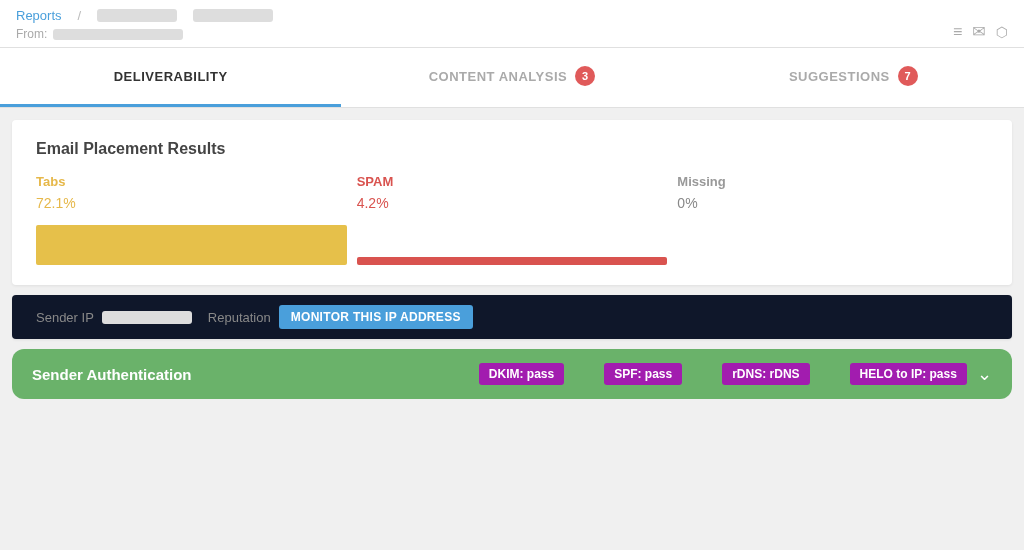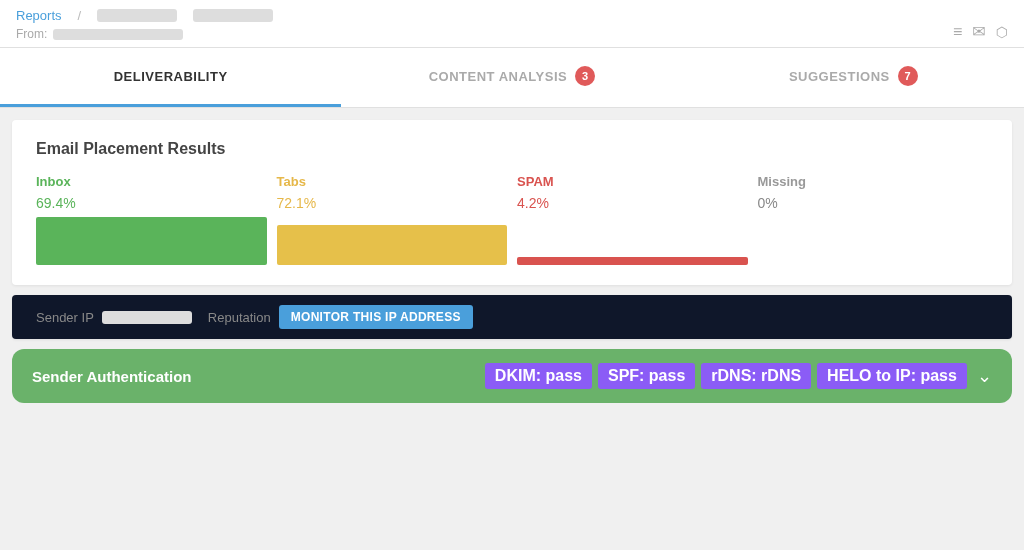--- a/index.html
+++ b/index.html
@@ -227,26 +227,27 @@
       color: #fff;
       font-size: 15px;
       font-weight: 600;
     }
     .auth-badges {
       display: flex;
       align-items: center;
       gap: 6px;
     }
     .auth-badge {
-      background: #8b5cf6;
+      background: #a21caf;
       color: #fff;
       border-radius: 3px;
       padding: 4px 10px;
-      font-size: 16px;
-      font-weight: 600;
+      font-size: 12px;
+      font-weight: 600;
+      margin-left: 34px;
     }
     .auth-chevron {
       color: #fff;
       font-size: 18px;
       margin-left: 4px;
       cursor: pointer;
     }
     .relative-wrap {
       position: relative;
     }
@@ -289,27 +290,20 @@
       <span class="tab-badge">7</span>
     </div>
   </div>
 
   <div class="main-content">
 
     <div class="card">
       <div class="card-title">Email Placement Results</div>
       <div class="chart-area">
 
-        <div class="chart-col">
-          <span class="col-label inbox">Inbox</span>
-          <span class="col-pct inbox">69.4%</span>
-          <div class="bar-wrap">
-            <div class="bar inbox"></div>
-          </div>
-        </div>
 
         <div class="chart-col">
           <span class="col-label tabs">Tabs</span>
           <span class="col-pct tabs">72.1%</span>
           <div class="bar-wrap">
             <div class="bar tabs"></div>
           </div>
         </div>
 
         <div class="chart-col">

